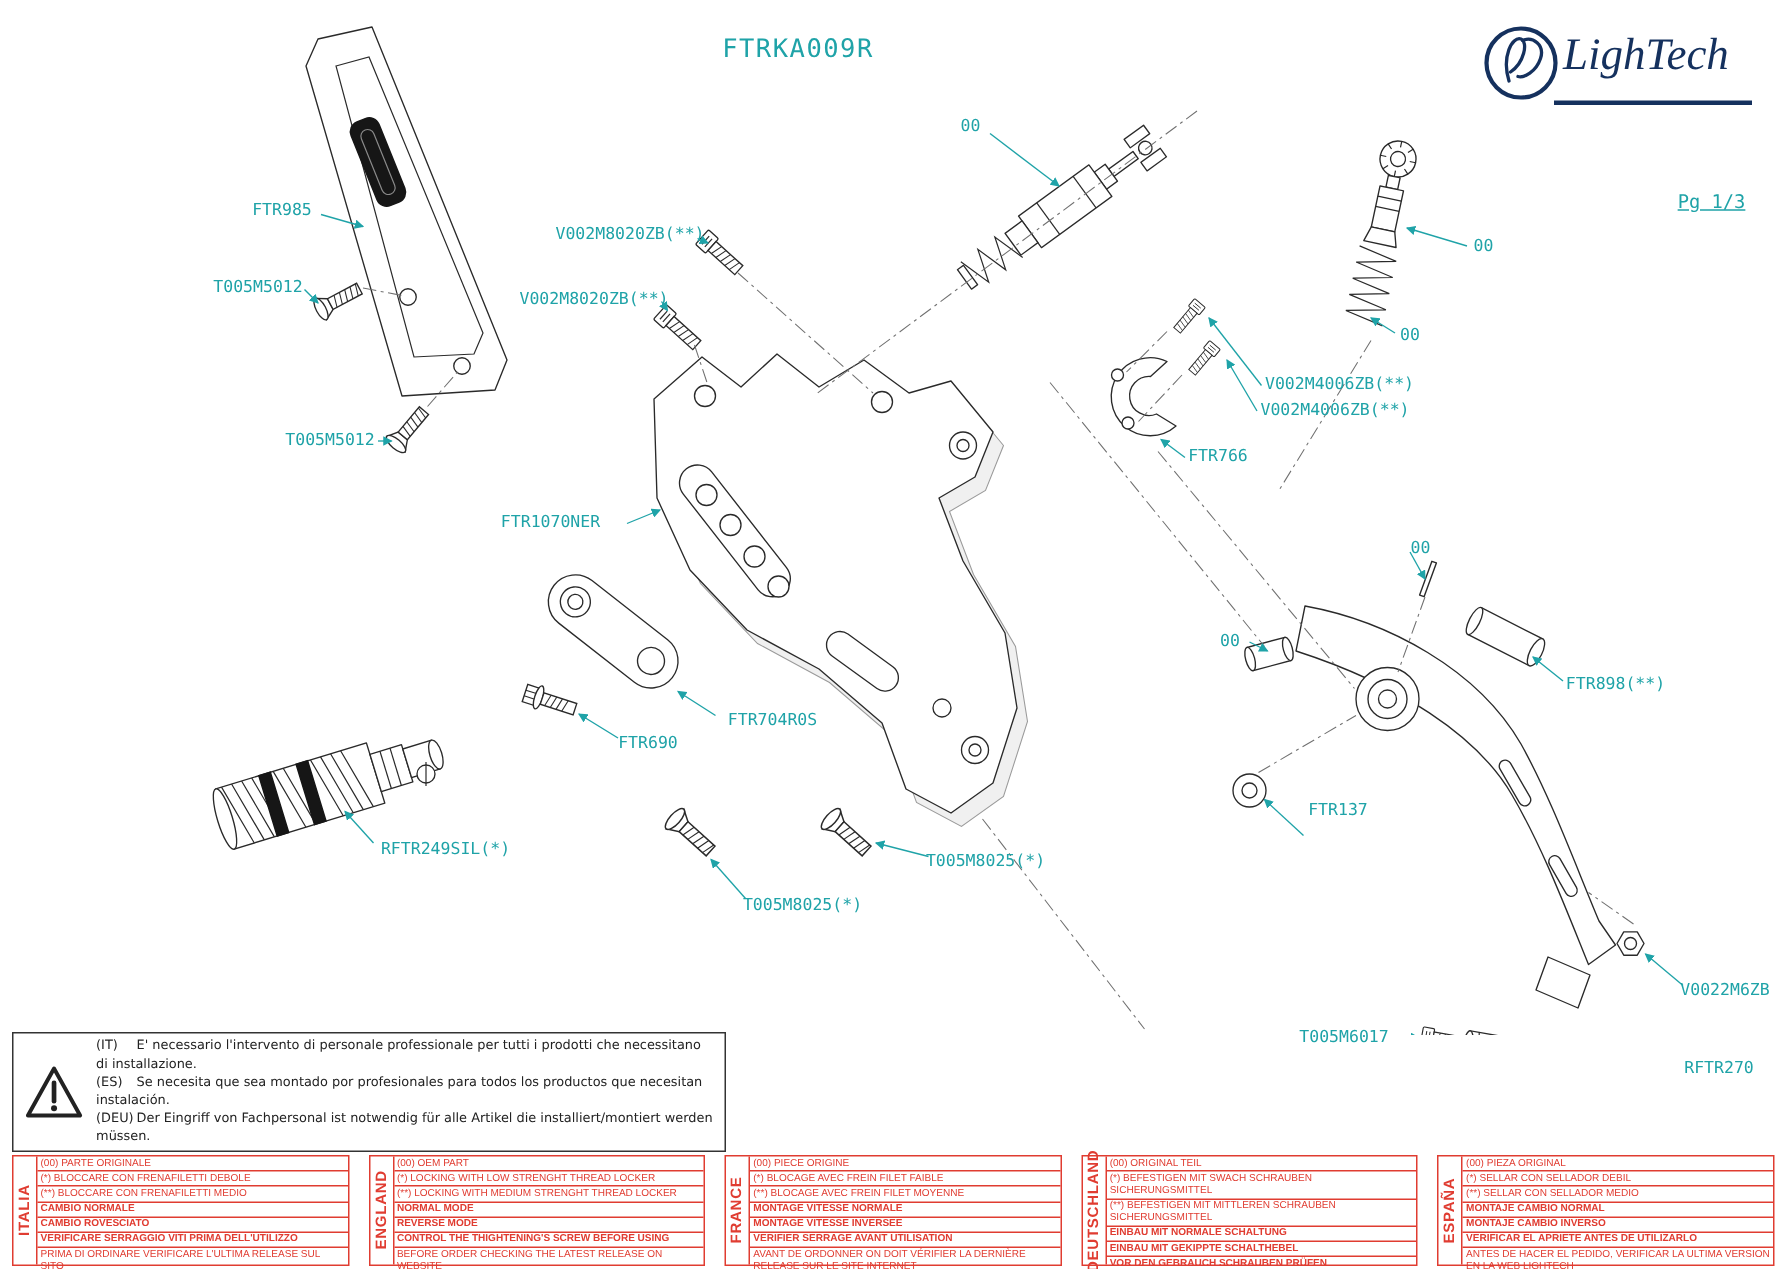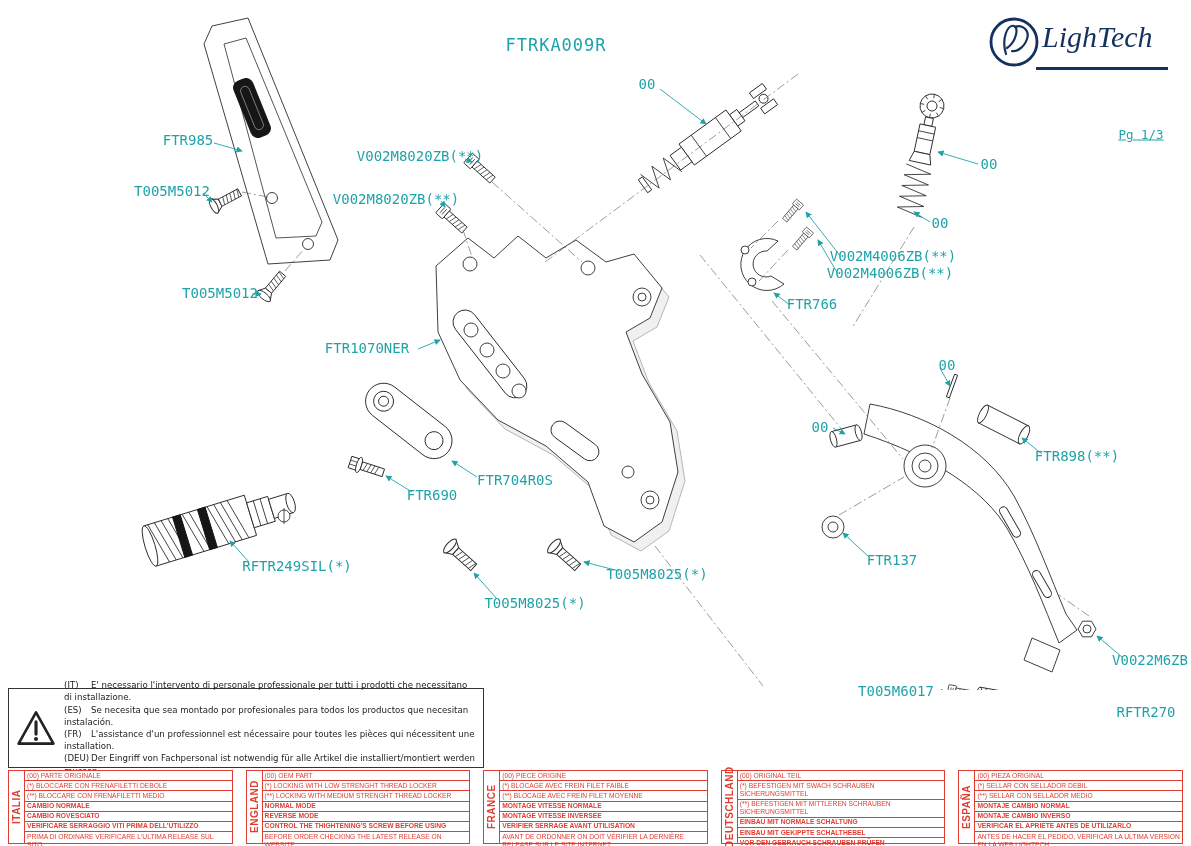--- a/index.html
+++ b/index.html
@@ -1,23 +1,23 @@
 <!DOCTYPE html>
 <html style="--teal: #1FA3A8; --red: #E03C31; --logo: #15315E;"><head>
 <meta charset="utf-8">
 <style>
   :root{ --teal:#1FA3A8; --red:#E03C31; --ink:#2a2a2a; --logo:#15315E; }
   html,body{ margin:0; padding:0; background:#fff; }
   .page{ position:relative; width:1191px; height:846px; background:#fff; overflow:hidden;
          font-family:"DejaVu Sans Mono", monospace; }
   .diagram{ position:absolute; left:0; top:0; }
   .part-label{ position:absolute; transform:translate(-50%,-50%); color:var(--teal);
-               font-size:14px; white-space:nowrap; }
-  .sheet-title{ position:absolute; left:556px; top:33px; transform:translate(-50%,-50%);
-                color:var(--teal); font-size:17px; letter-spacing:1px;margin-top:12px; }
+               font-size:11px; white-space:nowrap; }
+  .sheet-title{ position:absolute; left:532px; top:33px; transform:translate(-50%,-50%);
+                color:var(--teal); font-size:17px; letter-spacing:1px; }
   .page-num{ position:absolute; left:1141px; top:134px; transform:translate(-50%,-50%);
              color:var(--teal); font-size:12.5px;text-decoration:underline; }
   .logo{ position:absolute; left:986px; top:12px; width:192px; height:66px; }
   .logo-text{ position:absolute; left:56px; top:8px; font-family:"Liberation Serif", serif;
               font-style:italic; font-weight:normal; font-size:30px; color:var(--logo); }
   .logo-underline{ position:absolute; left:50px; top:55px; width:132px; height:2.6px;
                    background:var(--logo); }
   .warning{ position:absolute; left:8px; top:688px; width:476px; height:80px;
             border:1.3px solid #333; box-sizing:border-box; display:flex; align-items:center;
             gap:8px; padding:4px 7px; font-family:"DejaVu Sans", sans-serif; }
@@ -324,36 +324,35 @@
   <div class="part-label" style="left:220px;top:293px">T005M5012</div>
   <div class="part-label" style="left:812px;top:304px">FTR766</div>
   <div class="part-label" style="left:367px;top:348px">FTR1070NER</div>
   <div class="part-label" style="left:947px;top:365px">00</div>
   <div class="part-label" style="left:820px;top:427px">00</div>
   <div class="part-label" style="left:1077px;top:456px">FTR898(**)</div>
   <div class="part-label" style="left:515px;top:480px">FTR704R0S</div>
   <div class="part-label" style="left:432px;top:495px">FTR690</div>
   <div class="part-label" style="left:297px;top:566px">RFTR249SIL(*)</div>
   <div class="part-label" style="left:657px;top:574px">T005M8025(*)</div>
-  <div class="part-label" style="left:892px;top:560px">FTR137</div>
+  <div class="part-label" style="left:892px;top:540px">FTR137</div>
   <div class="part-label" style="left:535px;top:603px">T005M8025(*)</div>
   <div class="part-label" style="left:1150px;top:660px">V0022M6ZB</div>
   <div class="part-label" style="left:896px;top:691px">T005M6017</div>
   <div class="part-label" style="left:1146px;top:712px">RFTR270</div>
 
   <div class="warning">
     <svg width="46" height="44" viewBox="0 0 46 44">
       <path d="M23,4 L43,40 L3,40 Z" fill="none" stroke="#222" stroke-width="3" stroke-linejoin="round"></path>
       <line x1="23" y1="15" x2="23" y2="29" stroke="#222" stroke-width="3.6" stroke-linecap="round"></line>
       <circle cx="23" cy="34.5" r="2.3" fill="#222"></circle>
     </svg>
     <div class="warning-lines">
       <div class="warning-line"><span class="tag">(IT)</span><span>E' necessario l'intervento di personale professionale per tutti i prodotti che necessitano di installazione.</span></div>
       <div class="warning-line"><span class="tag">(ES)</span><span>Se necesita que sea montado por profesionales para todos los productos que necesitan instalación.</span></div>
-      <div class="warning-line"><span class="tag">(FR)</span><span>L'assistance d'un professionnel est nécessaire pour toutes les pièces qui nécessitent une installation.</span></div>
       <div class="warning-line"><span class="tag">(DEU)</span><span>Der Eingriff von Fachpersonal ist notwendig für alle Artikel die installiert/montiert werden müssen.</span></div>
     </div>
   </div>
 
   <div class="footer">
 
     <div class="ftable">
       <div class="fcountry">ITALIA</div>
       <div class="frows">
         <div class="frow">(00) PARTE ORIGINALE</div>

